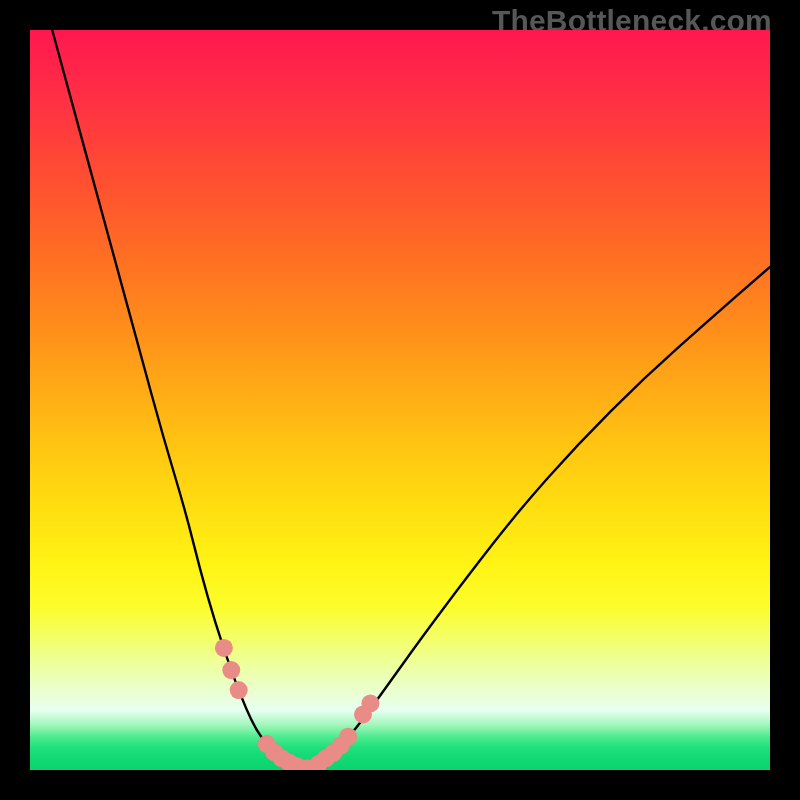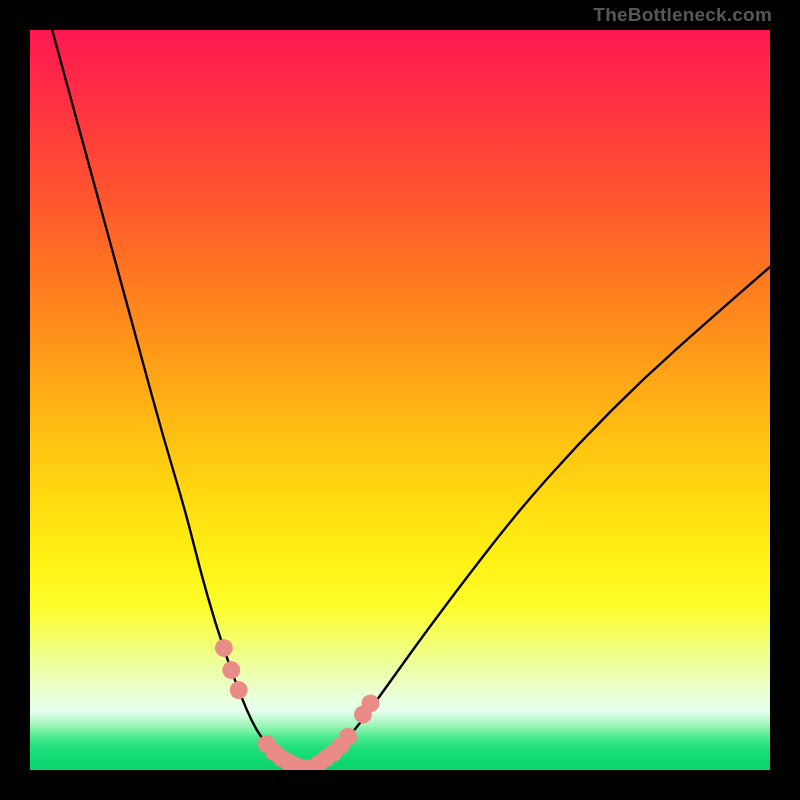--- a/index.html
+++ b/index.html
@@ -21,21 +21,21 @@
     top: 30px;
     width: 740px;
     height: 740px;
     overflow: hidden;
   }
   .watermark {
     position: absolute;
     top: 4px;
     right: 28px;
     font-family: Arial, Helvetica, sans-serif;
-    font-size: 19px;
+    font-size: 30px;
     font-weight: 600;
     color: #575757;
     letter-spacing: 0.2px;
   }
   svg { display: block; }
 </style>
 </head>
 <body>
 
 <div class="frame">

